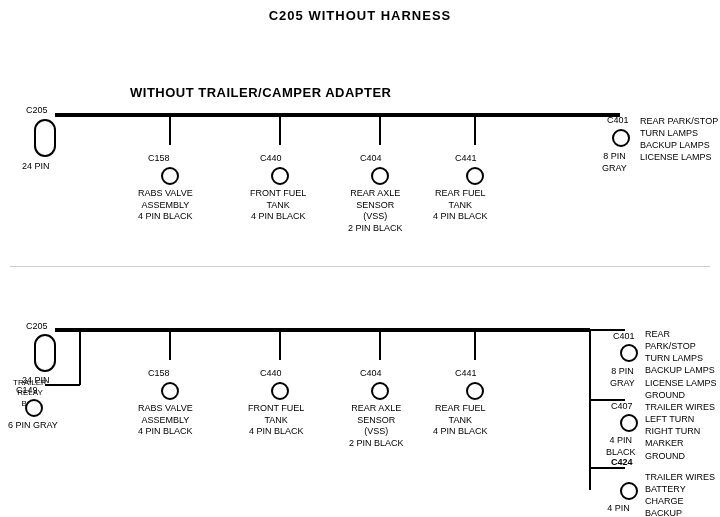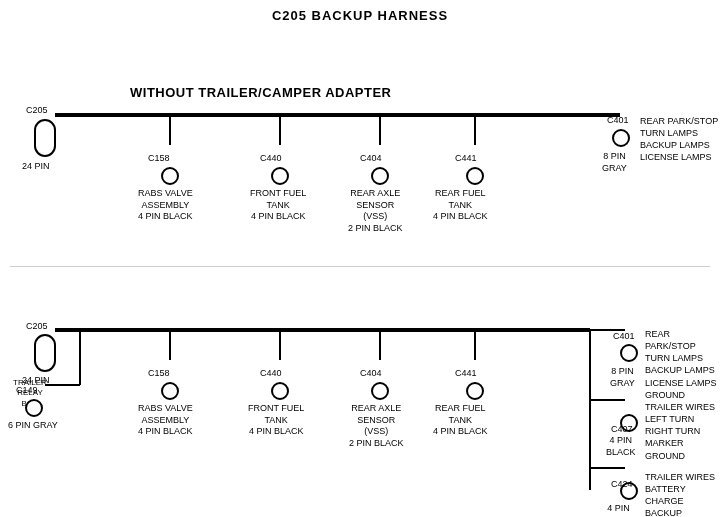--- a/index.html
+++ b/index.html
@@ -101,21 +101,21 @@
 
   <line x1="590" y1="330" x2="590" y2="490" stroke="#000" stroke-width="2"></line>
 
   <line x1="590" y1="330" x2="625" y2="330" stroke="#000" stroke-width="2"></line>
 
   <line x1="590" y1="400" x2="625" y2="400" stroke="#000" stroke-width="2"></line>
 
   <line x1="590" y1="468" x2="625" y2="468" stroke="#000" stroke-width="2"></line>
 </svg>
 
-<div class="page-title">C205 BACKUP HARNESS</div>
+<div class="page-title">C205 WITHOUT HARNESS</div>
 
 <div class="diagram-area">
 
   <div class="section-label" style="top:62px; left:130px;">WITHOUT  TRAILER/CAMPER ADAPTER</div>
 
   <div class="connector connector-large" style="top:96px; left:34px;"></div>
   <div class="conn-label" style="top:82px; left:26px;">C205</div>
   <div class="conn-label" style="top:138px; left:22px;">24 PIN</div>
 
   <div class="connector connector-med" style="top:106px; left:612px;"></div>
@@ -167,22 +167,22 @@
 
   <div class="connector connector-med" style="top:359px; left:371px;"></div>
   <div class="conn-label" style="top:345px; left:360px;">C404</div>
   <div class="conn-label" style="top:380px; left:349px;">REAR AXLE<br>SENSOR<br>(VSS)<br>2 PIN BLACK</div>
 
   <div class="connector connector-med" style="top:359px; left:466px;"></div>
   <div class="conn-label" style="top:345px; left:455px;">C441</div>
   <div class="conn-label" style="top:380px; left:433px;">REAR FUEL<br>TANK<br>4 PIN BLACK</div>
 
   <div class="connector connector-med" style="top:391px; left:620px;"></div>
-  <div class="conn-label" style="top:378px; left:611px;margin-top:23px;">C407</div>
+  <div class="conn-label" style="top:378px; left:611px;">C407</div>
   <div class="conn-label" style="top:412px; left:606px;">4 PIN<br>BLACK</div>
   <div class="right-label" style="top:378px; left:645px;">TRAILER WIRES<br>LEFT TURN<br>RIGHT TURN<br>MARKER<br>GROUND</div>
 
   <div class="connector connector-med" style="top:459px; left:620px;"></div>
-  <div class="conn-label" style="top:456px; left:611px;">C424</div>
+  <div class="conn-label" style="top:434px; left:611px;font-weight:bold;">C424</div>
   <div class="conn-label" style="top:480px; left:606px;">4 PIN<br>GRAY</div>
   <div class="right-label" style="top:448px; left:645px;">TRAILER WIRES<br>BATTERY CHARGE<br>BACKUP<br>BRAKES</div>
 
 </div>
 
 </body></html>

